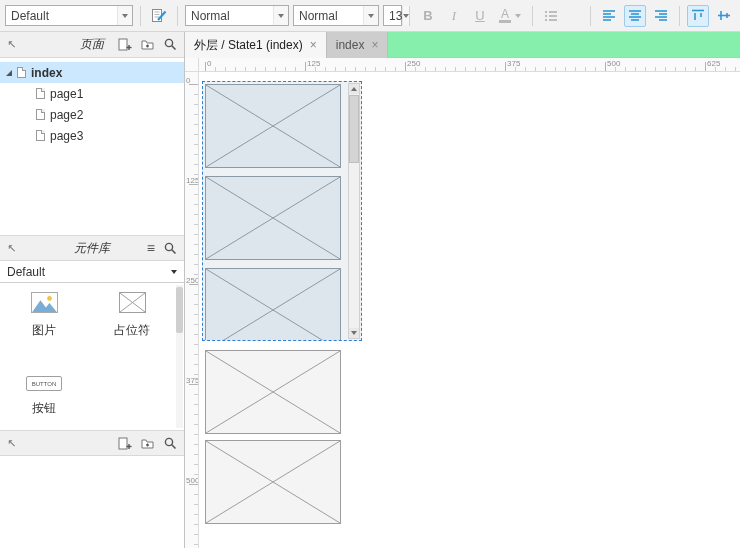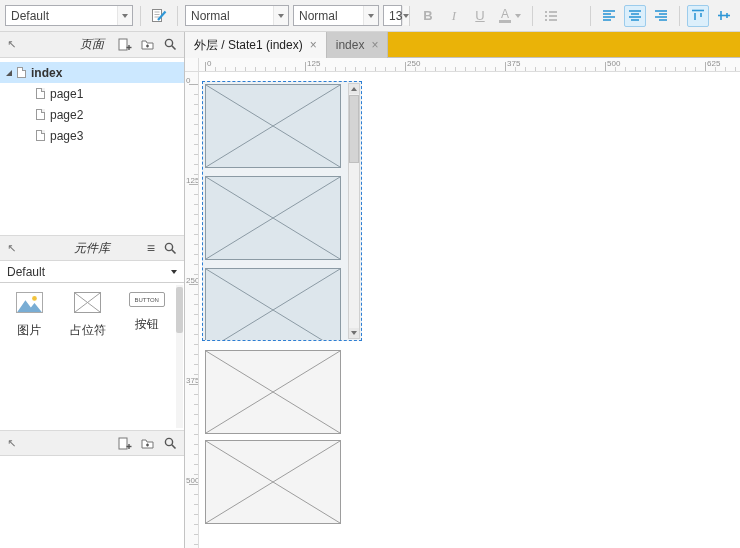--- a/index.html
+++ b/index.html
@@ -52,34 +52,34 @@
   .file-ico::after { content:""; position:absolute; top:-1px; right:-1px; width:3px; height:3px; background:#f0f0f0; border-left:1px solid #9a9a9a; border-bottom:1px solid #9a9a9a; }
   .tree-row.selected .file-ico::after { background:#cce8ff; }
 
   .lib-dd {
     position:absolute; left:0; right:0; top:229px; height:22px;
     background:#fff; border-bottom:1px solid #cfcfcf;
     display:flex; align-items:center; justify-content:space-between; padding:0 7px;
   }
   .widget-grid {
     position:absolute; left:0; right:8px; top:251px; height:147px;
-    display:grid; grid-template-columns:1fr 1fr 1fr; padding-top:9px; row-gap:24px;
+    display:grid; grid-template-columns:1fr 1fr; padding-top:9px; row-gap:24px;
   }
   .widget { display:flex; flex-direction:column; align-items:center; gap:9px; }
   .wlabel { color:#333; }
   .icon-frame { width:27px; height:21px; border:1px solid #aaa; background:#fff; position:relative; overflow:hidden; }
   .icon-frame svg { width:100%; height:100%; display:block; }
   .btn-mini { width:36px; height:15px; border:1px solid #9f9f9f; border-radius:2px; background:#fff; display:flex; align-items:center; justify-content:center; font-size:6px; color:#555; }
   .btn-mini.primary { background:#169bd5; border-color:#169bd5; color:#fff; }
   .side-scroll { position:absolute; right:1px; top:253px; width:7px; height:143px; background:#f4f4f4; }
   .side-scroll .thumb { position:absolute; left:0; right:0; top:2px; height:46px; background:#cfcfcf; border-radius:2px; }
 
   
   .main { position:absolute; left:185px; top:32px; right:0; bottom:0; background:#fff; }
-  .tabbar { position:absolute; left:0; right:0; top:0; height:26px; background:#eab308; border-bottom:1px solid #c2c2c2; display:flex; }
+  .tabbar { position:absolute; left:0; right:0; top:0; height:26px; background:#86efac; border-bottom:1px solid #c2c2c2; display:flex; }
   .tab { height:26px; display:flex; align-items:center; gap:7px; padding:0 9px; background:#cdcdcd; color:#555; border-right:1px solid #bdbdbd; }
   .tab.active { background:#f6f6f6; color:#222; }
   .tab .close { color:#8a8a8a; font-size:12px; line-height:1; }
 
   .ruler-corner { position:absolute; left:0; top:26px; width:14px; height:14px; background:#fafafa; border-right:1px solid #dcdcdc; border-bottom:1px solid #dcdcdc; }
   .hruler {
     position:absolute; left:14px; right:0; top:26px; height:14px;
     background-color:#fafafa; border-bottom:1px solid #dcdcdc;
     background-image:
       repeating-linear-gradient(90deg,#b3b3b3 0 1px,transparent 1px 100px),

